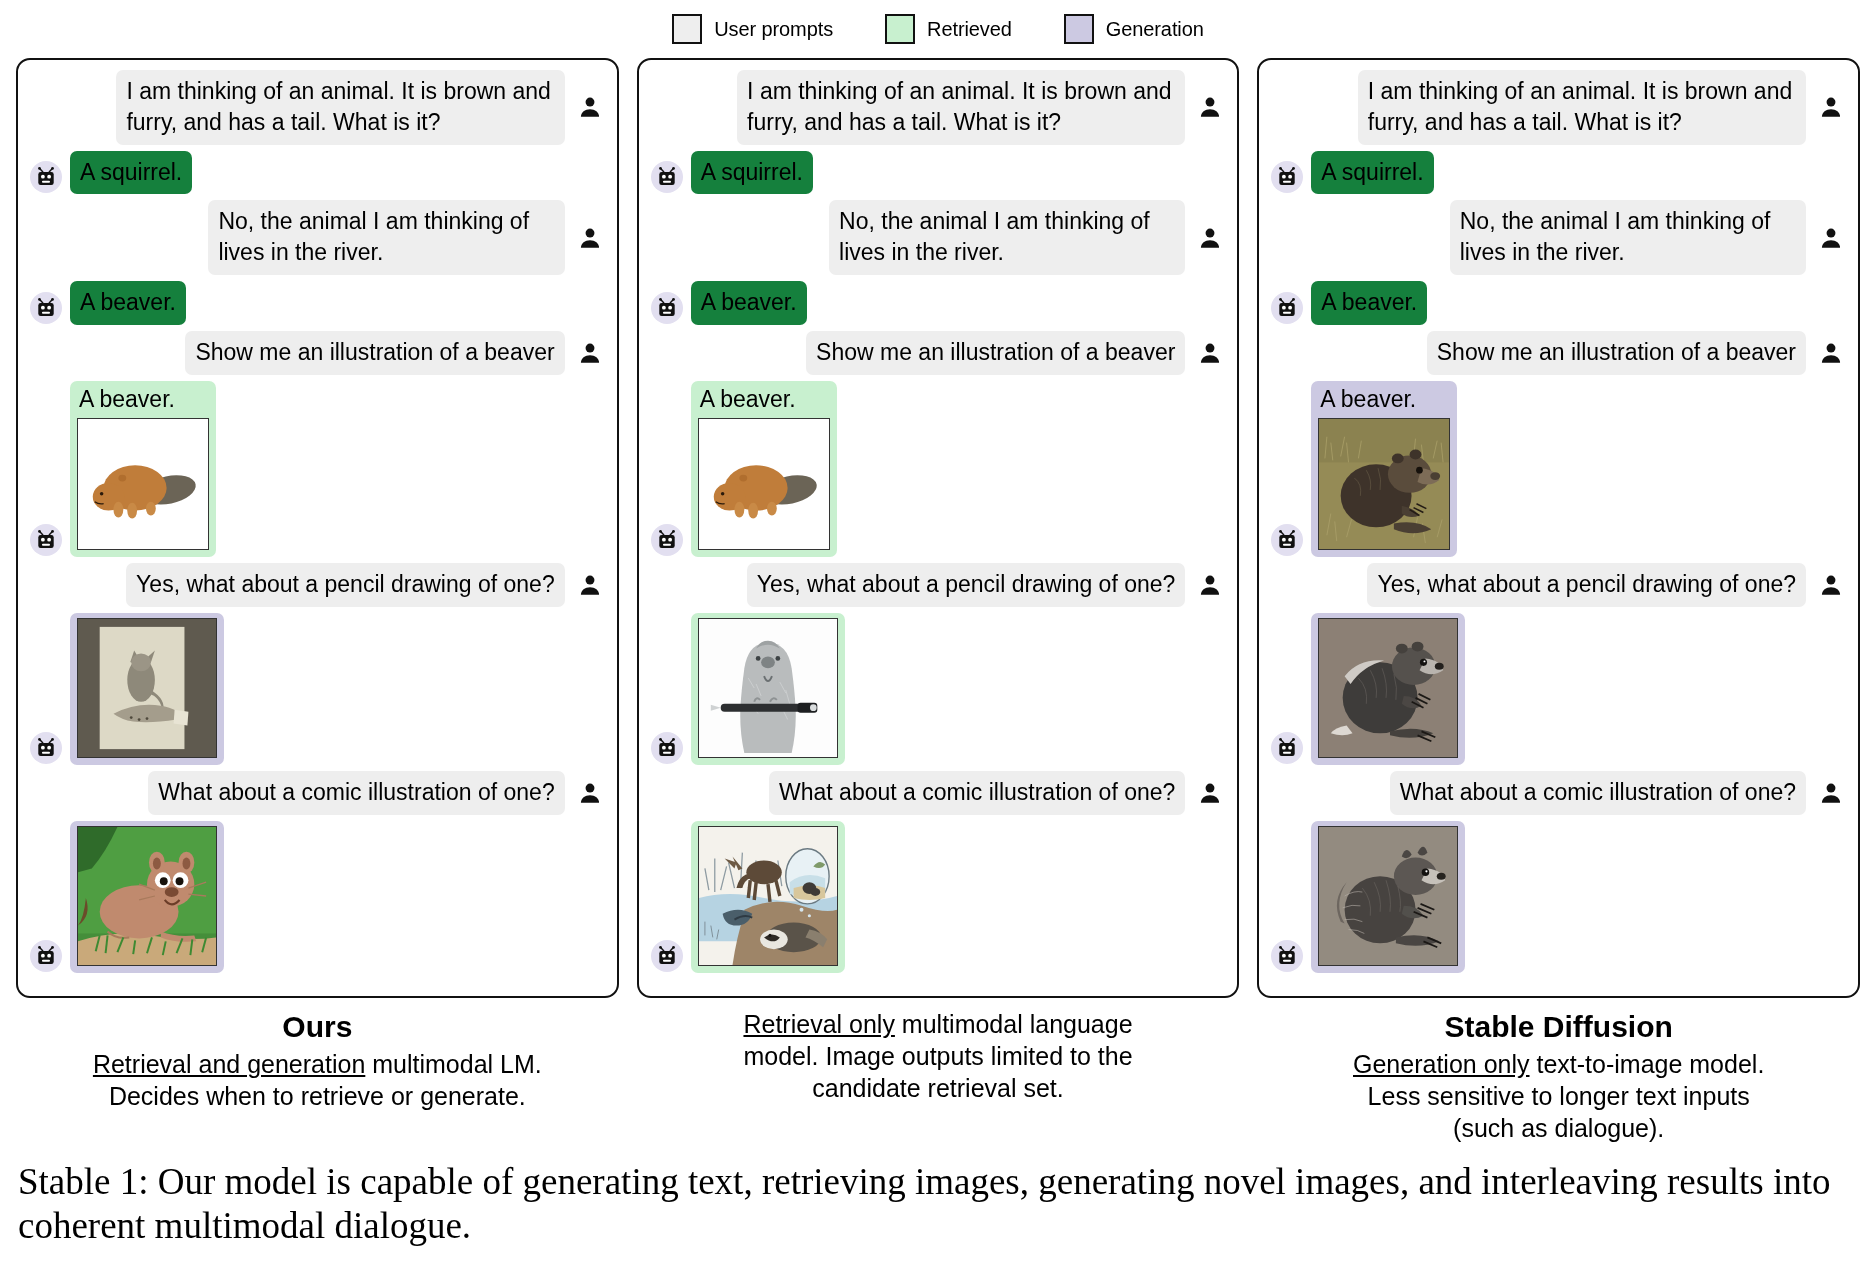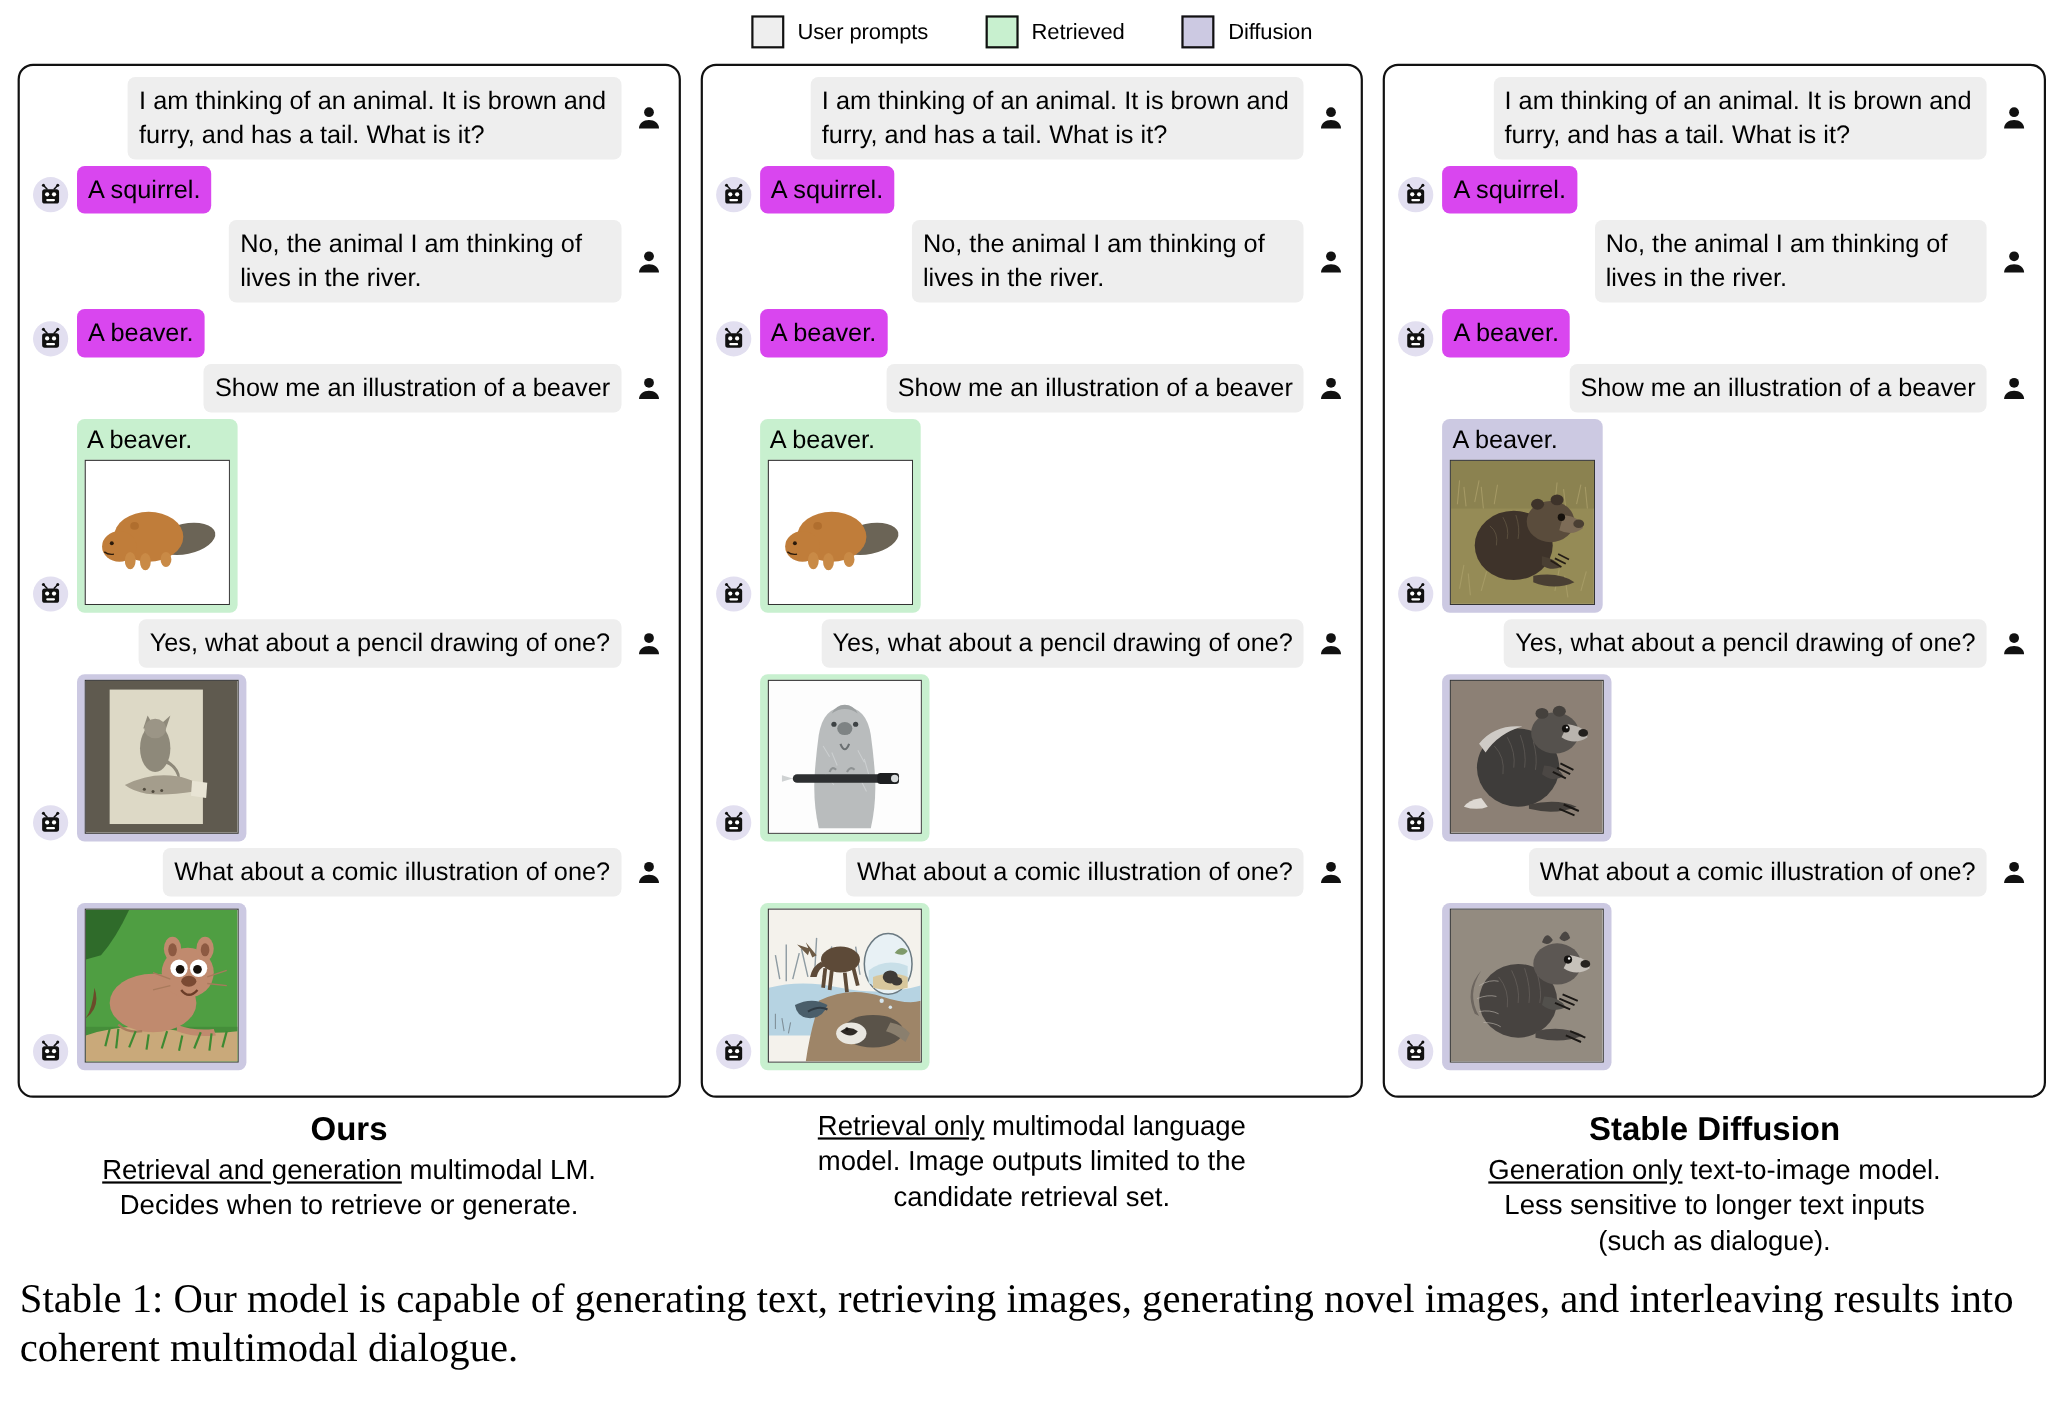--- a/index.html
+++ b/index.html
@@ -63,21 +63,21 @@
 
   .bubble{
     border-radius:7px;
     padding:6px 10px 7px 10px;
     font-size:23px;
     line-height:1.34;
     max-width:84%;
     box-sizing:border-box;
   }
   .bubble.user{background:#eeeeee;color:#000;text-align:left;}
-  .bubble.bot-text{background:#d946ef;color:#000;}
+  .bubble.bot-text{background:#15803d;color:#000;}
   .bubble.retrieved{background:#c8f0cf;}
   .bubble.generated{background:#ccc9e2;}
 
   .bubble.media{
     padding:5px 7px 7px 7px;
     display:inline-block;
     max-width:none;
   }
   .media-caption{
     font-size:23px;line-height:1.2;
@@ -139,21 +139,21 @@
     <div class="legend-item">
       <span class="legend-swatch" style="background:#eeeeee"></span>
       <span class="legend-label">User prompts</span>
     </div>
     <div class="legend-item">
       <span class="legend-swatch" style="background:#c8f0cf"></span>
       <span class="legend-label">Retrieved</span>
     </div>
     <div class="legend-item">
       <span class="legend-swatch" style="background:#ccc9e2"></span>
-      <span class="legend-label">Diffusion</span>
+      <span class="legend-label">Generation</span>
     </div>
   </div>
 
   <div class="panels">
 
     <div class="panel-col">
       <div class="panel">
 
         <div class="row user">
           <div class="bubble user" style="max-width:78%">I am thinking of an animal. It is brown and furry, and has a tail. What is it?</div>

